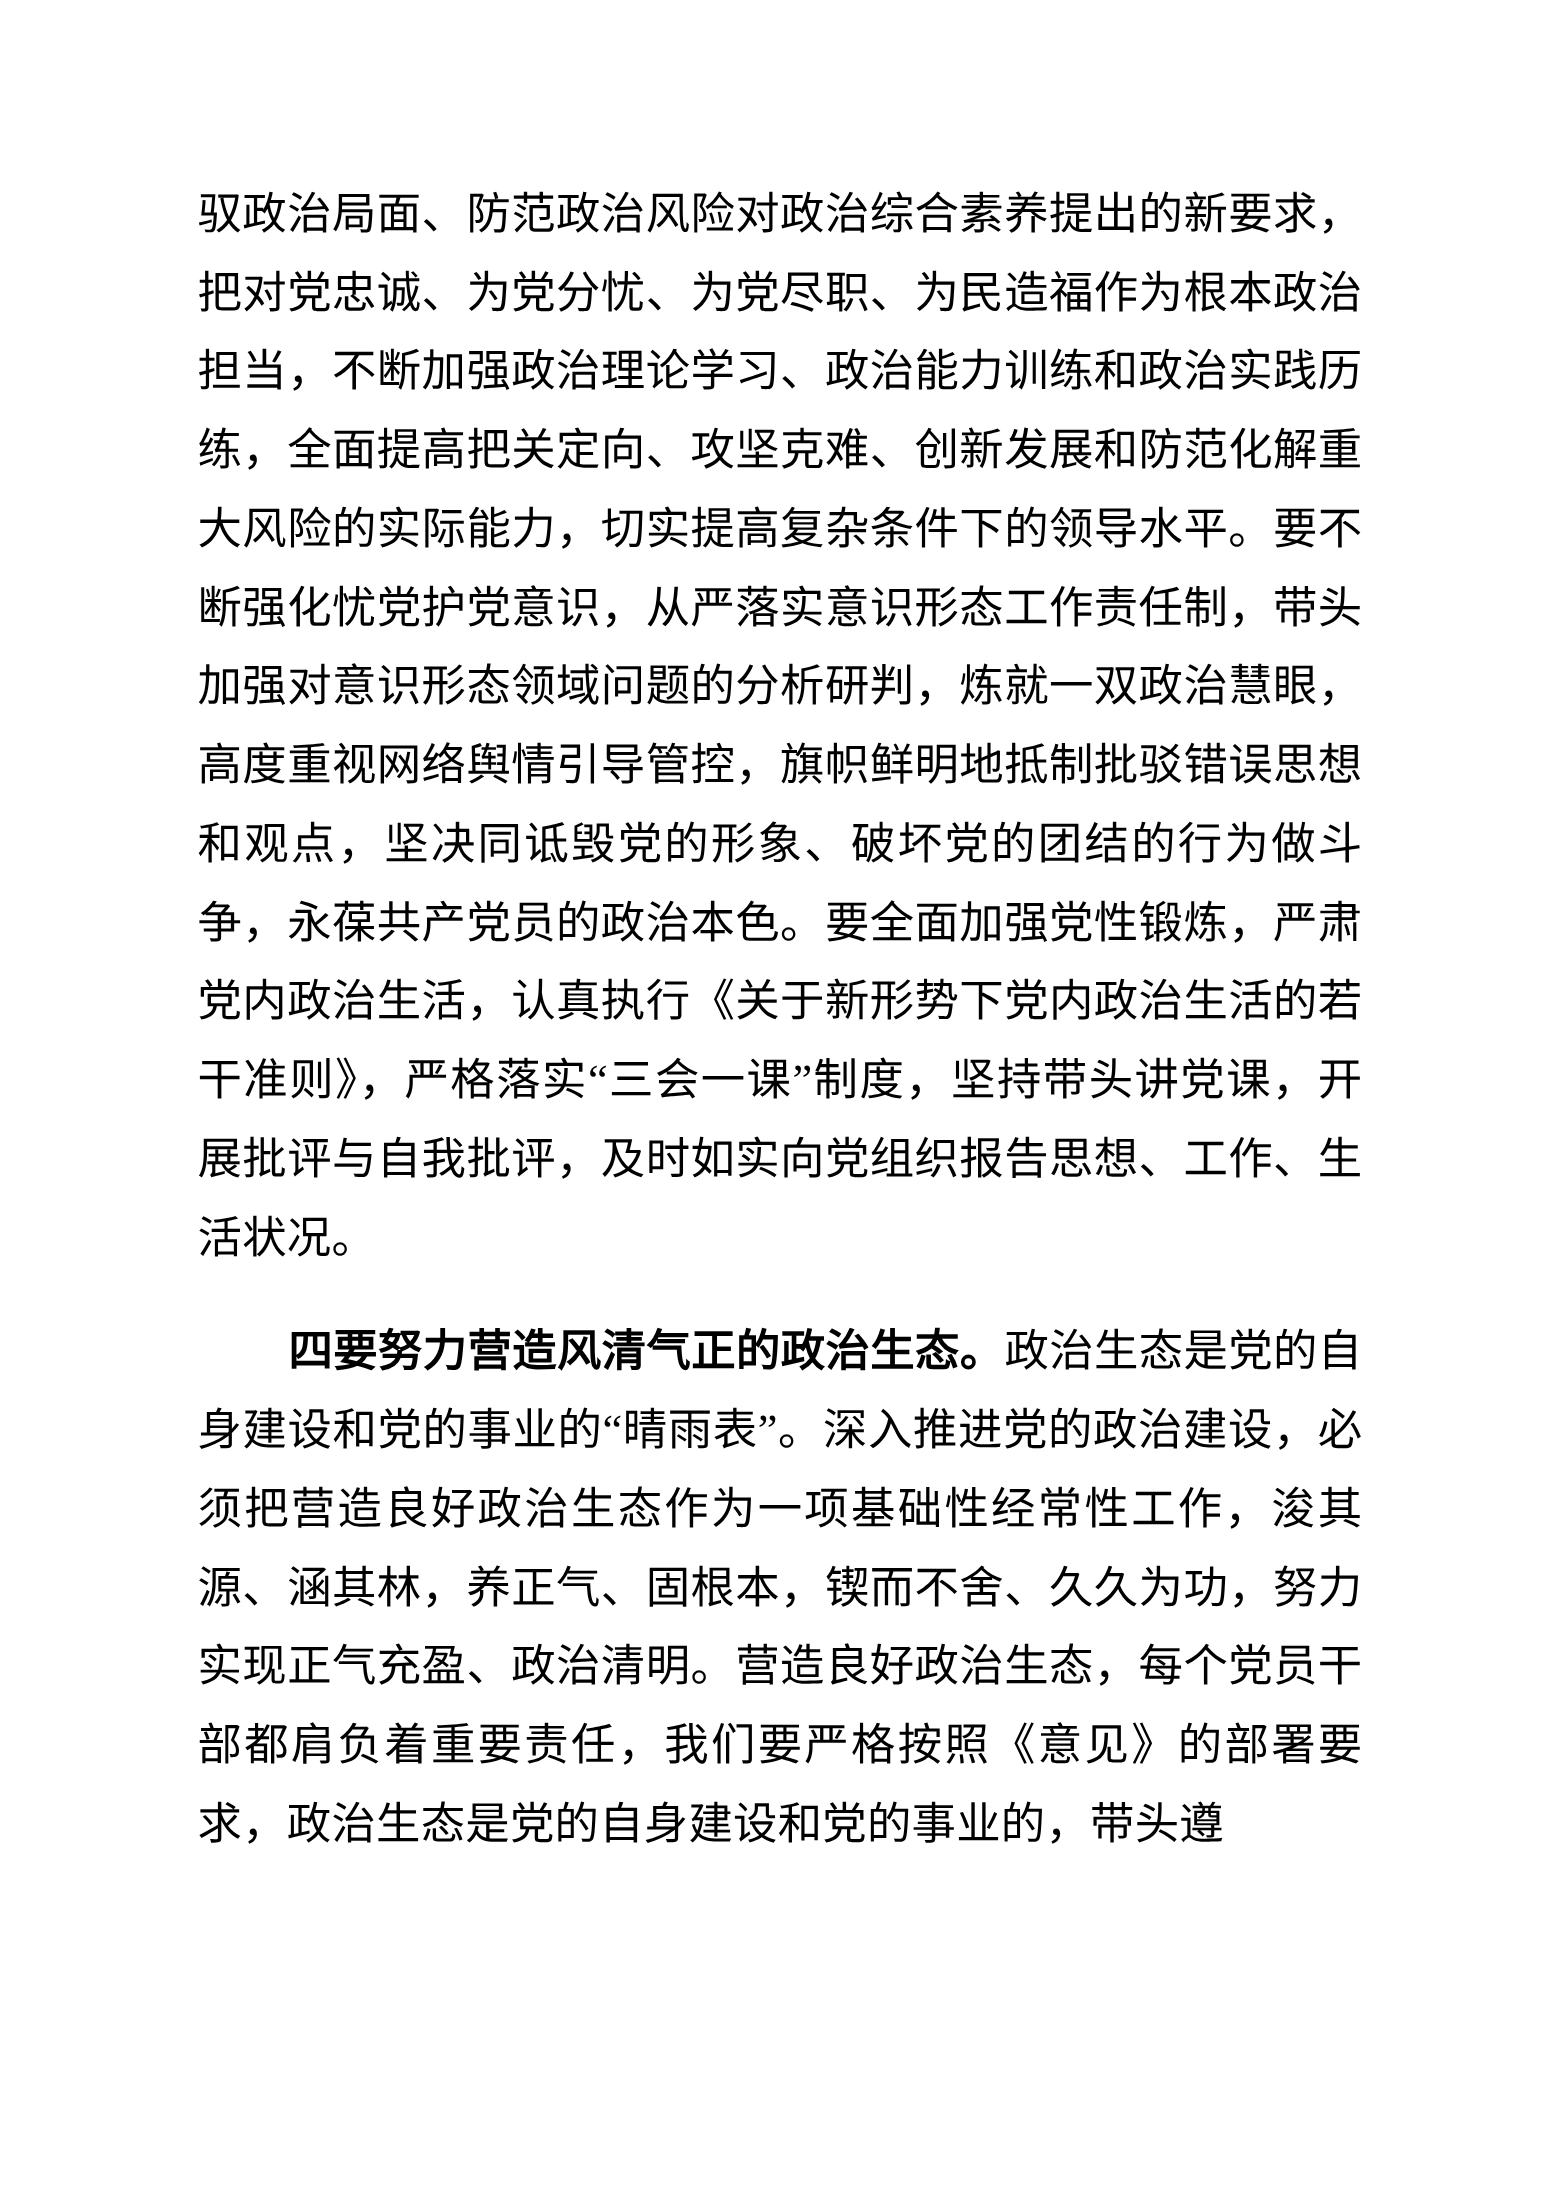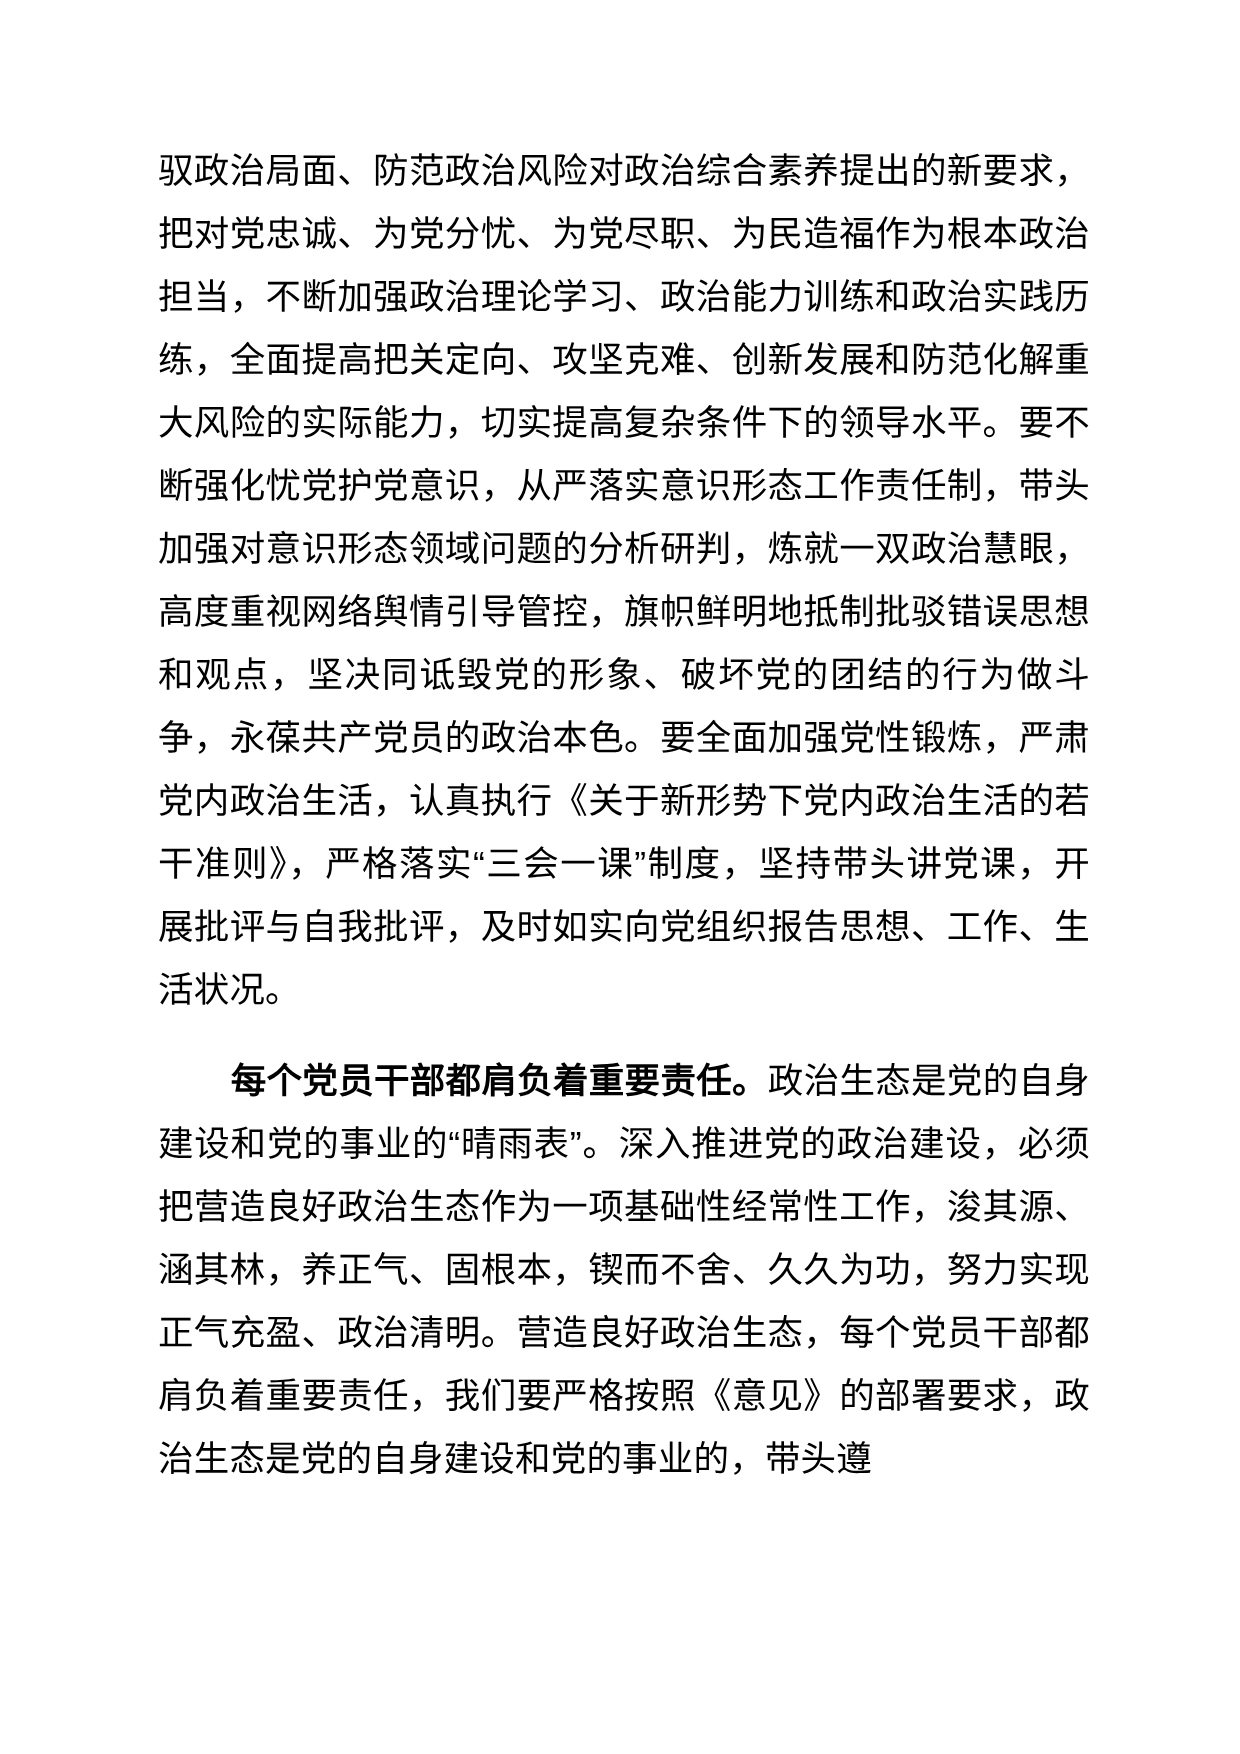--- a/index.html
+++ b/index.html
@@ -15,20 +15,21 @@
     color: #000000;
     -webkit-font-smoothing: antialiased;
   }
   .page {
     box-sizing: border-box;
     width: 1240px;
     height: 1513px;
     padding: 140px 150px 60px 158px;
     background: #ffffff;
     position: relative;
+    font-family: Liberation Serif, serif;
   }
   .doc-body {
     font-size: 35.5px;
     line-height: 1.775;
     letter-spacing: 0.2px;
     text-align: justify;
     text-justify: inter-ideograph;
   }
   p.para {
     margin: 0;
@@ -49,17 +50,17 @@
 <body>
 
 <div class="page">
   <div class="doc-body">
 
     <p class="para">
       <span>驭政治局面、防范政治风险对政治综合素养提出的新要求，把对党忠诚、为党分忧、为党尽职、为民造福作为根本政治担当，不断加强政治理论学习、政治能力训练和政治实践历练，全面提高把关定向、攻坚克难、创新发展和防范化解重大风险的实际能力，切实提高复杂条件下的领导水平。要不断强化忧党护党意识，从严落实意识形态工作责任制，带头加强对意识形态领域问题的分析研判，炼就一双政治慧眼，高度重视网络舆情引导管控，旗帜鲜明地抵制批驳错误思想和观点，坚决同诋毁党的形象、破坏党的团结的行为做斗争，永葆共产党员的政治本色。要全面加强党性锻炼，严肃党内政治生活，认真执行《关于新形势下党内政治生活的若干准则》，严格落实“三会一课”制度，坚持带头讲党课，开展批评与自我批评，及时如实向党组织报告思想、工作、生活状况。</span>
     </p>
 
     <p class="para indent">
-      <span class="lead">每个党员干部都肩负着重要责任。</span><span>政治生态是党的自身建设和党的事业的“晴雨表”。深入推进党的政治建设，必须把营造良好政治生态作为一项基础性经常性工作，浚其源、涵其林，养正气、固根本，锲而不舍、久久为功，努力实现正气充盈、政治清明。营造良好政治生态，每个党员干部都肩负着重要责任，我们要严格按照《意见》的部署要求，政治生态是党的自身建设和党的事业的，带头遵</span>
+      <span class="lead">四要努力营造风清气正的政治生态。</span><span>政治生态是党的自身建设和党的事业的“晴雨表”。深入推进党的政治建设，必须把营造良好政治生态作为一项基础性经常性工作，浚其源、涵其林，养正气、固根本，锲而不舍、久久为功，努力实现正气充盈、政治清明。营造良好政治生态，每个党员干部都肩负着重要责任，我们要严格按照《意见》的部署要求，政治生态是党的自身建设和党的事业的，带头遵</span>
     </p>
 
   </div>
 </div>
 
 </body></html>

